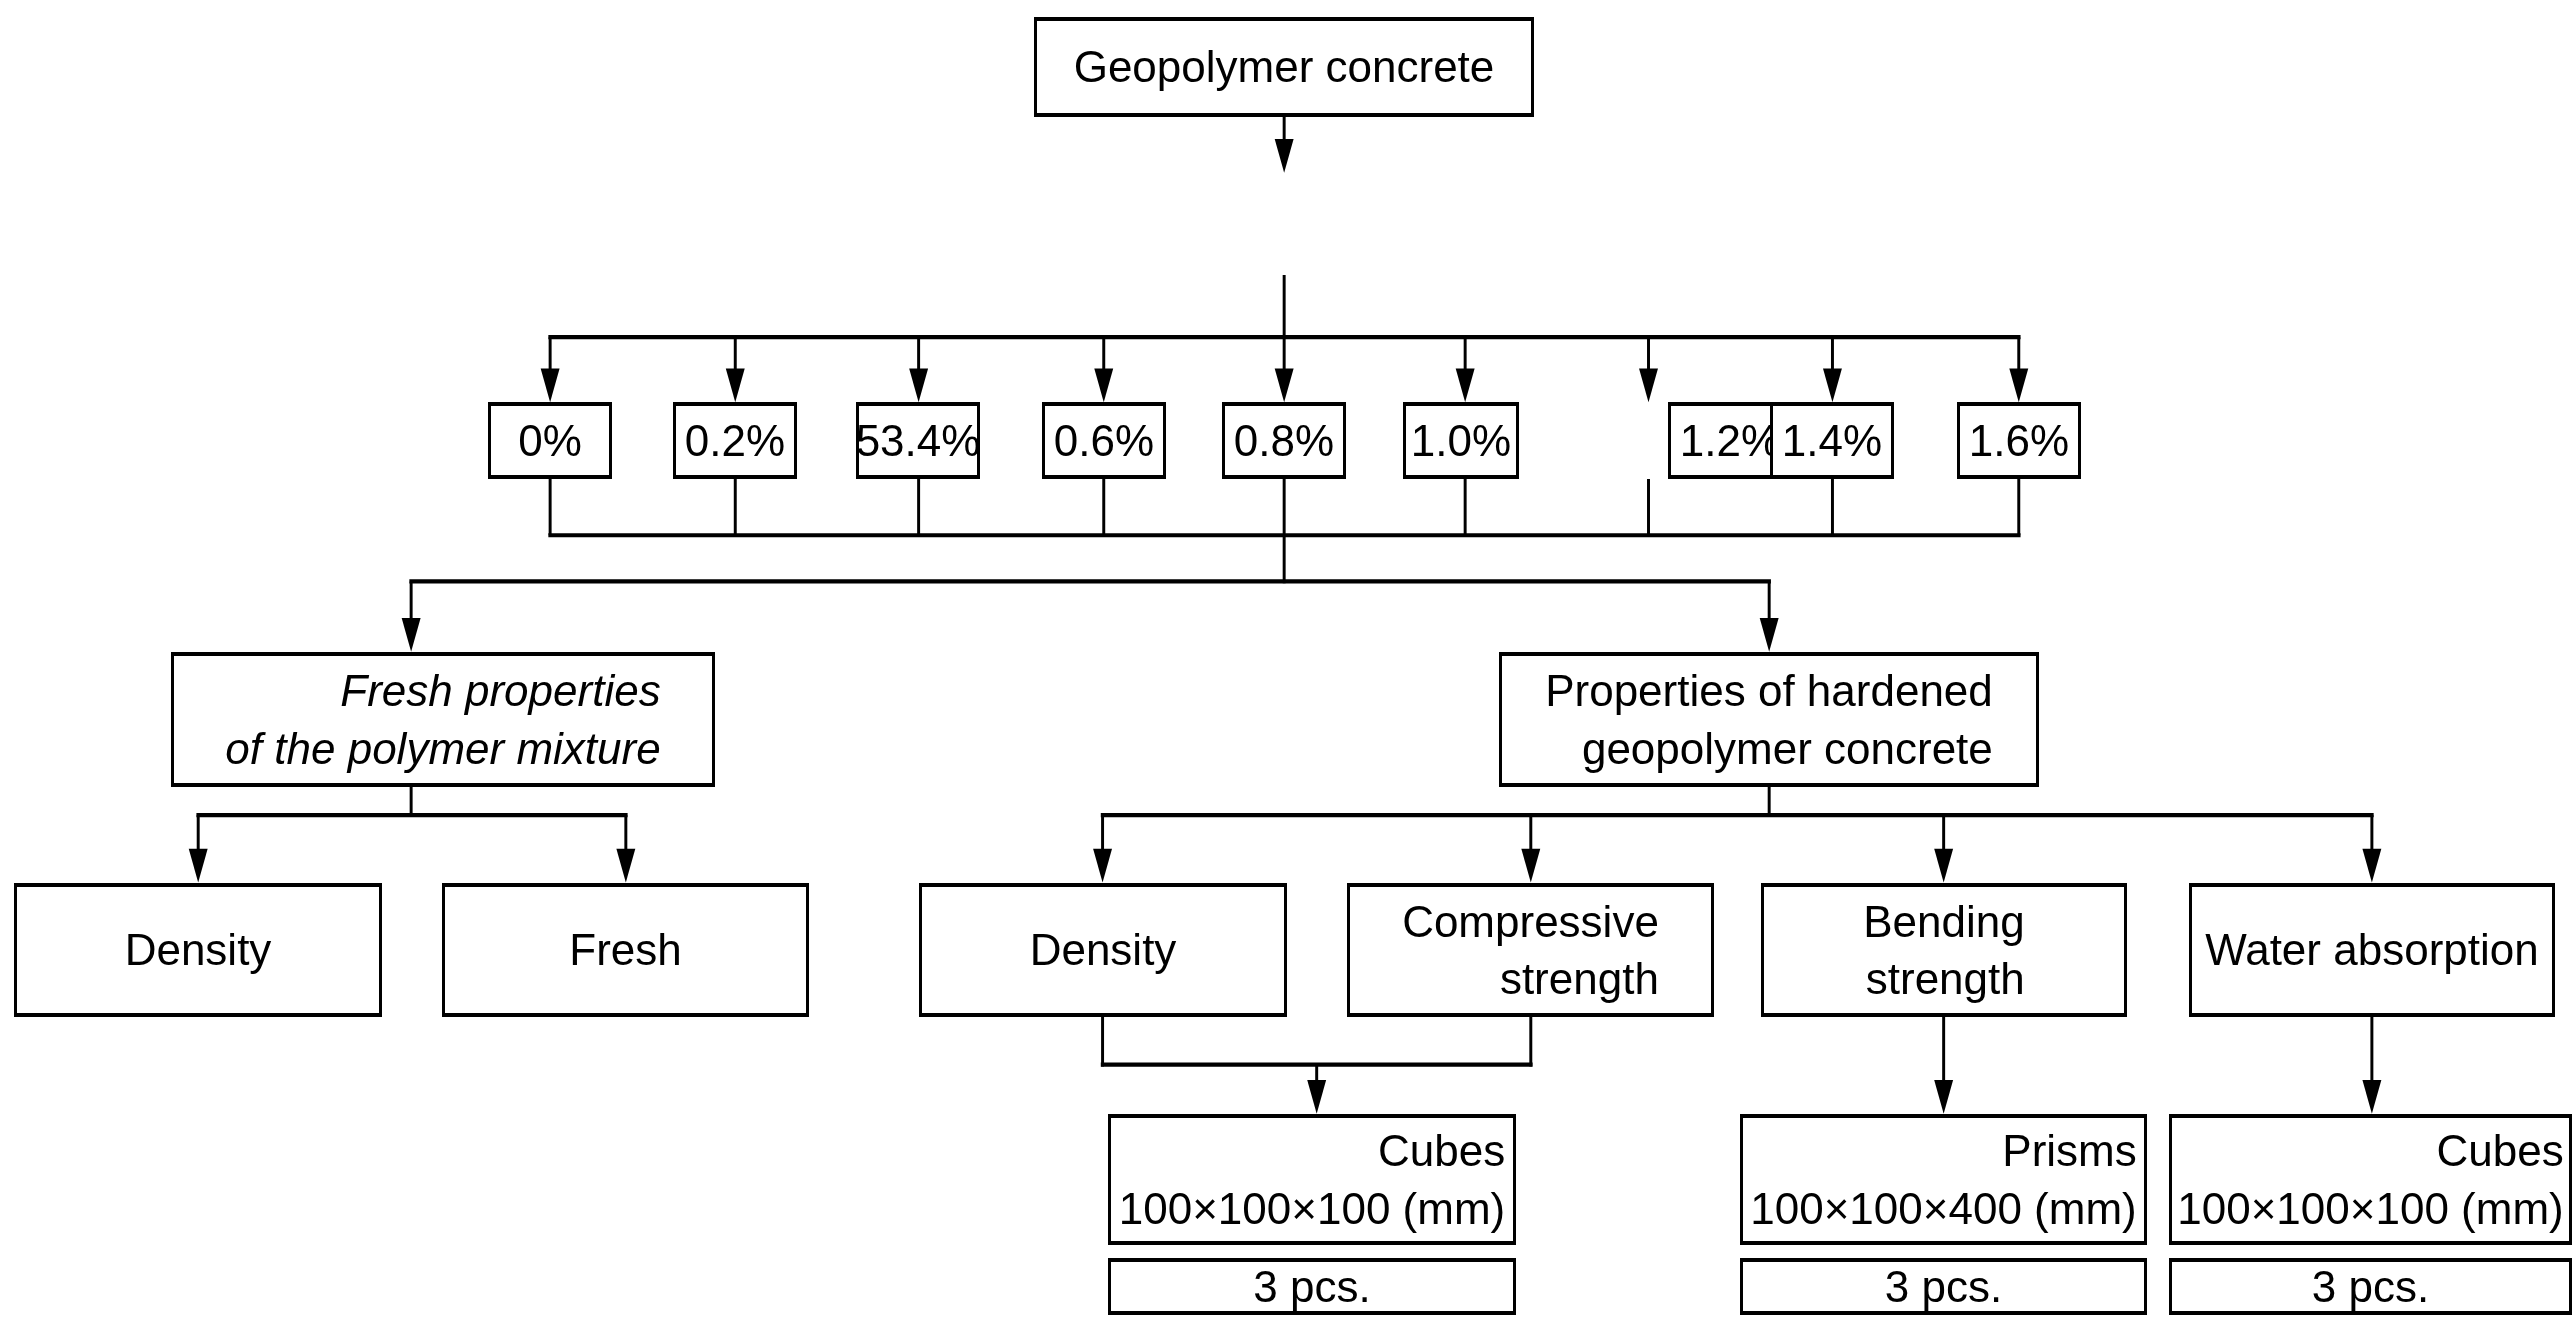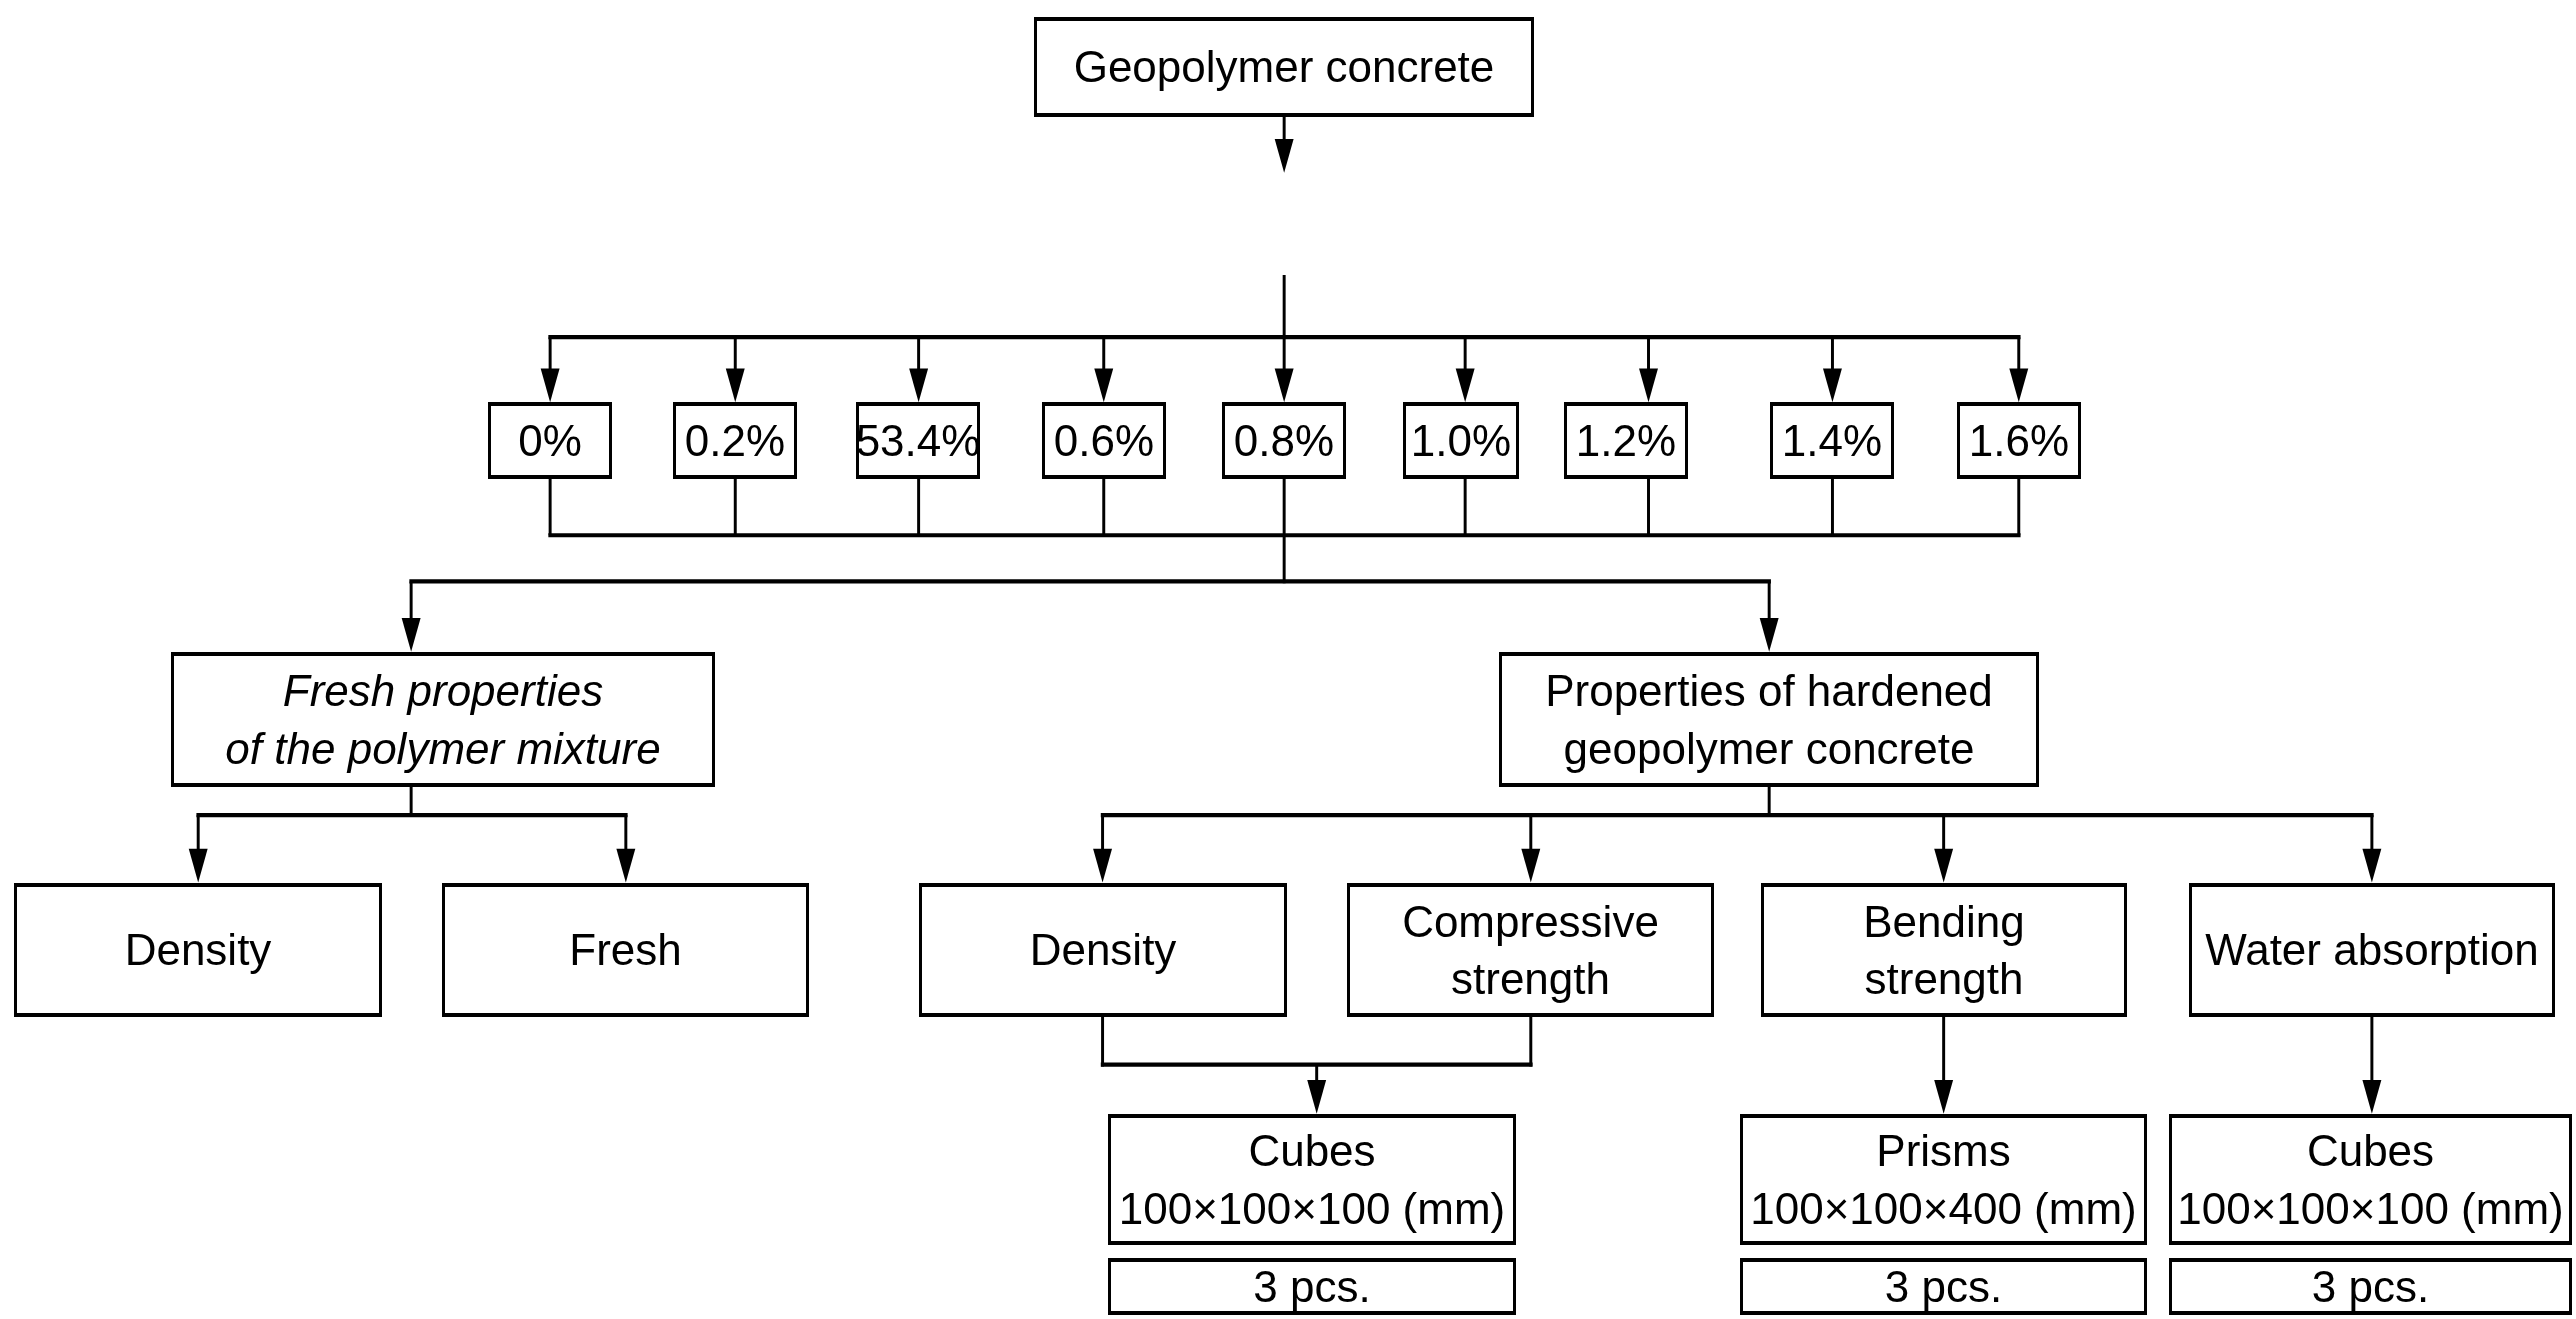--- a/index.html
+++ b/index.html
@@ -42,21 +42,21 @@
   .box {
     position: absolute;
     box-sizing: border-box;
     background: #ffffff;
     border-style: solid;
     border-color: #000000;
     border-width: 4.1px 3px;
     display: flex;
     align-items: center;
     justify-content: center;
-    text-align: center;
+    text-align: right;
     white-space: pre-line;
     font-size: 44px;
     line-height: 1.3;
   }
   .count {
     line-height: 1;
   }
 </style>
 </head>
 <body>
@@ -113,21 +113,21 @@
 
   <div class="box" style="left:1034px; top:16.6px; width:500px; height:100px;">Geopolymer concrete</div>
 
 
   <div class="box" style="left:488px;  top:402px; width:124px; height:77px;">0%</div>
   <div class="box" style="left:673px; top:402px; width:124px; height:77px;">0.2%</div>
   <div class="box" style="left:856px; top:402px; width:124px; height:77px;">53.4%</div>
   <div class="box" style="left:1042px; top:402px; width:124px; height:77px;">0.6%</div>
   <div class="box" style="left:1222px; top:402px; width:124px; height:77px;">0.8%</div>
   <div class="box" style="left:1403px; top:402px; width:116px; height:77px;">1.0%</div>
-  <div class="box" style="left:1564px; top:402px; width:124px; height:77px;">1.2%</div>
+  <div class="box" style="left:1668px; top:402px; width:124px; height:77px;">1.2%</div>
   <div class="box" style="left:1770px; top:402px; width:124px; height:77px;">1.4%</div>
   <div class="box" style="left:1957px; top:402px; width:124px; height:77px;">1.6%</div>
 
   <div class="box" style="left:171px; top:652px; width:544px; height:135px;font-style:italic;">Fresh properties
 of the polymer mixture</div>
 
   <div class="box" style="left:1499px; top:652px; width:540px; height:135px;">Properties of hardened
 geopolymer concrete</div>
 
   <div class="box" style="left:14px; top:883px; width:368px; height:134px;">Density</div>

